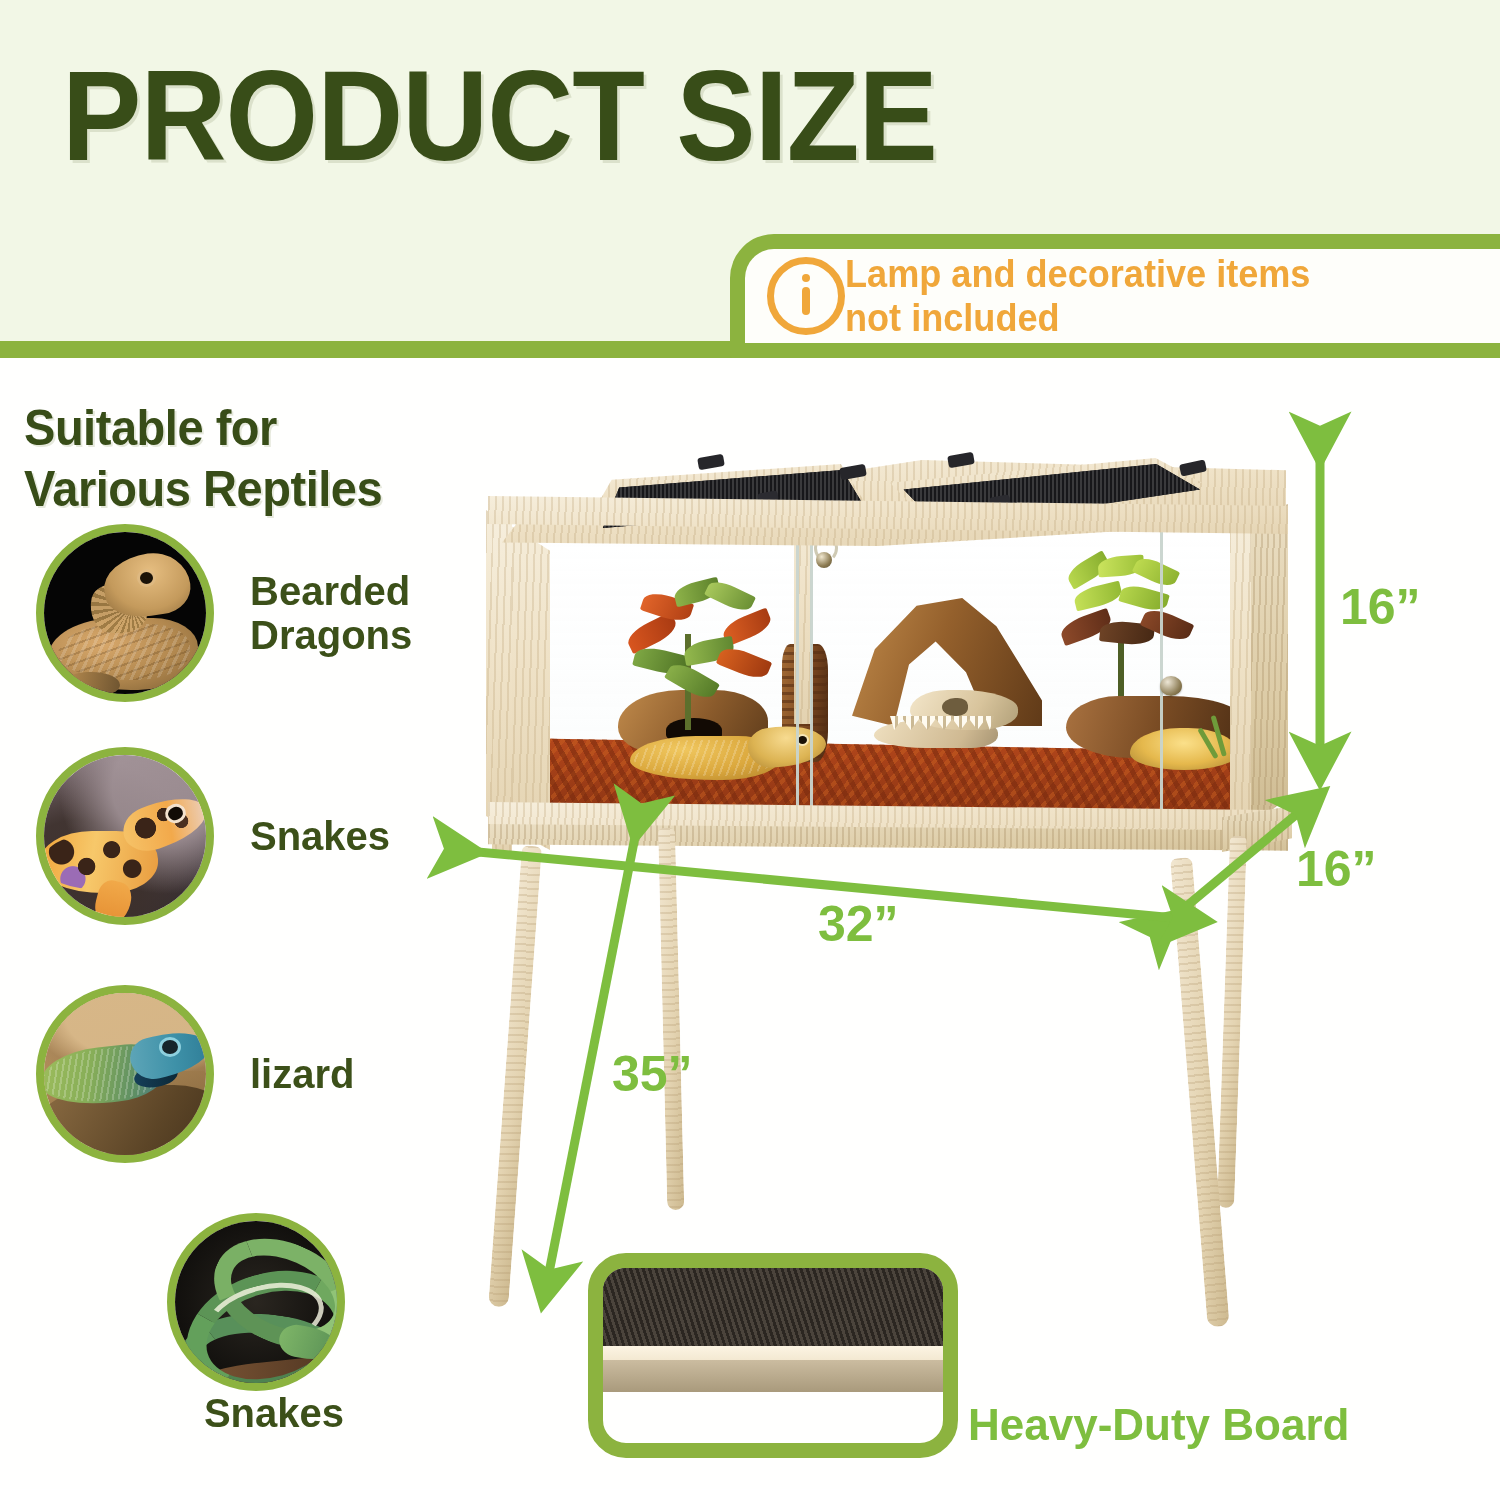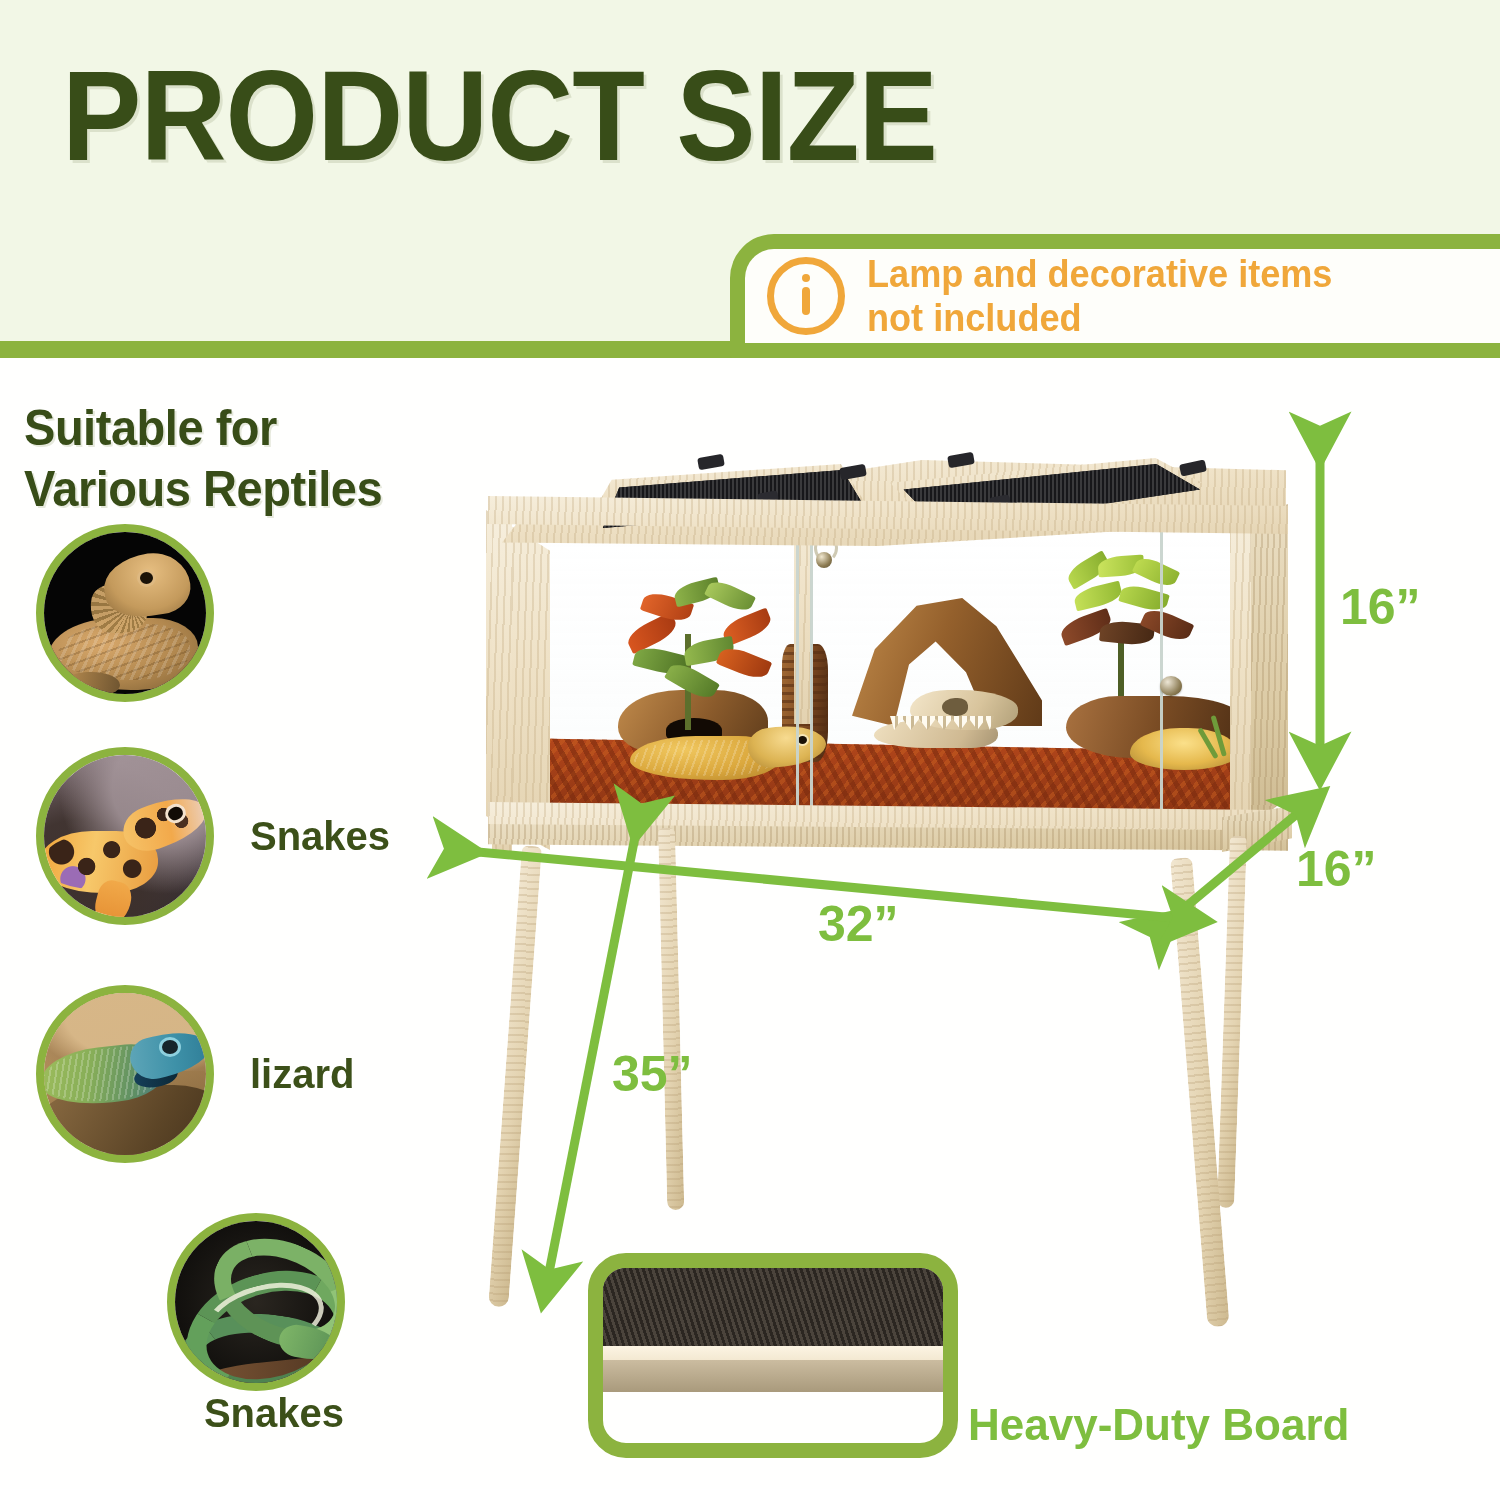--- a/index.html
+++ b/index.html
@@ -39,21 +39,21 @@
   #info-badge{
     position:absolute;left:730px;top:234px;width:770px;height:124px;
     background:#FEFEFA;
     border:15px solid #8CB33F;
     border-right:none;
     border-top-left-radius:44px;
     border-bottom-left-radius:2px;
     box-sizing:border-box;
     display:flex;align-items:center;
   }
-  #info-badge-inner{display:flex;align-items:center;gap:22px;padding-left:22px;}
+  #info-badge-inner{display:flex;align-items:center;padding-left:22px;}
   #info-icon{
     width:64px;height:64px;flex:0 0 64px;
     border:7px solid #F0A73A;border-radius:50%;
     position:relative;
   }
   #info-icon .dot{
     position:absolute;left:50%;top:10px;transform:translateX(-50%);
     width:8px;height:8px;border-radius:50%;background:#F0A73A;
   }
   #info-icon .stem{
@@ -518,20 +518,22 @@
 <div class="reptile-row" id="reptile-row-0">
   <div class="reptile-circle">
     <div class="scene bd-bg">
       <div class="bd-body"></div>
         <div class="bd-beard"></div>
         <div class="bd-head"></div>
       <div class="bd-eye"></div>
         <div class="bd-foot"></div>
     </div>
   </div>
+  <div class="reptile-label">Bearded
+Dragons</div>
 </div>
 
 <div class="reptile-row" id="reptile-row-1">
   <div class="reptile-circle">
     <div class="scene gk-bg">
       <div class="gk-blur"></div>
       <div class="gk-body"></div>
         <div class="gk-leg"></div>
       <div class="gk-head"></div>
         <div class="gk-eye"></div>

